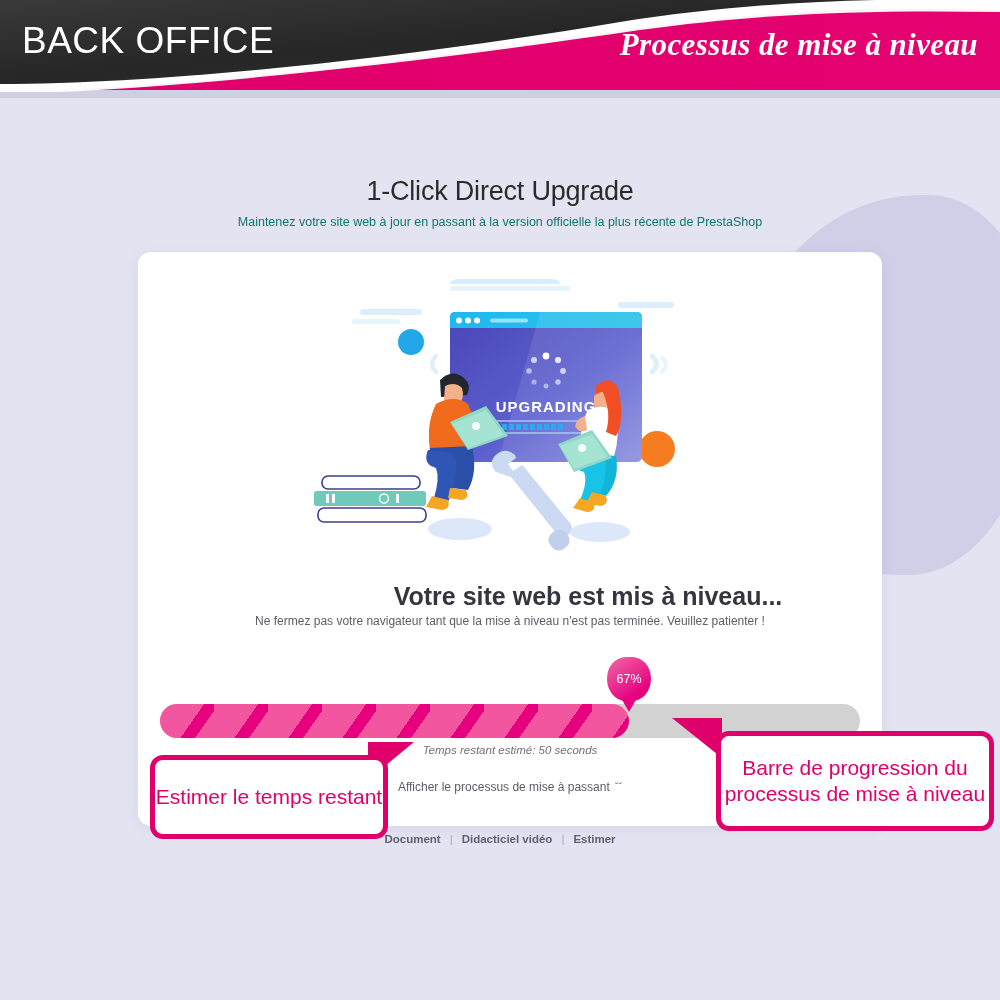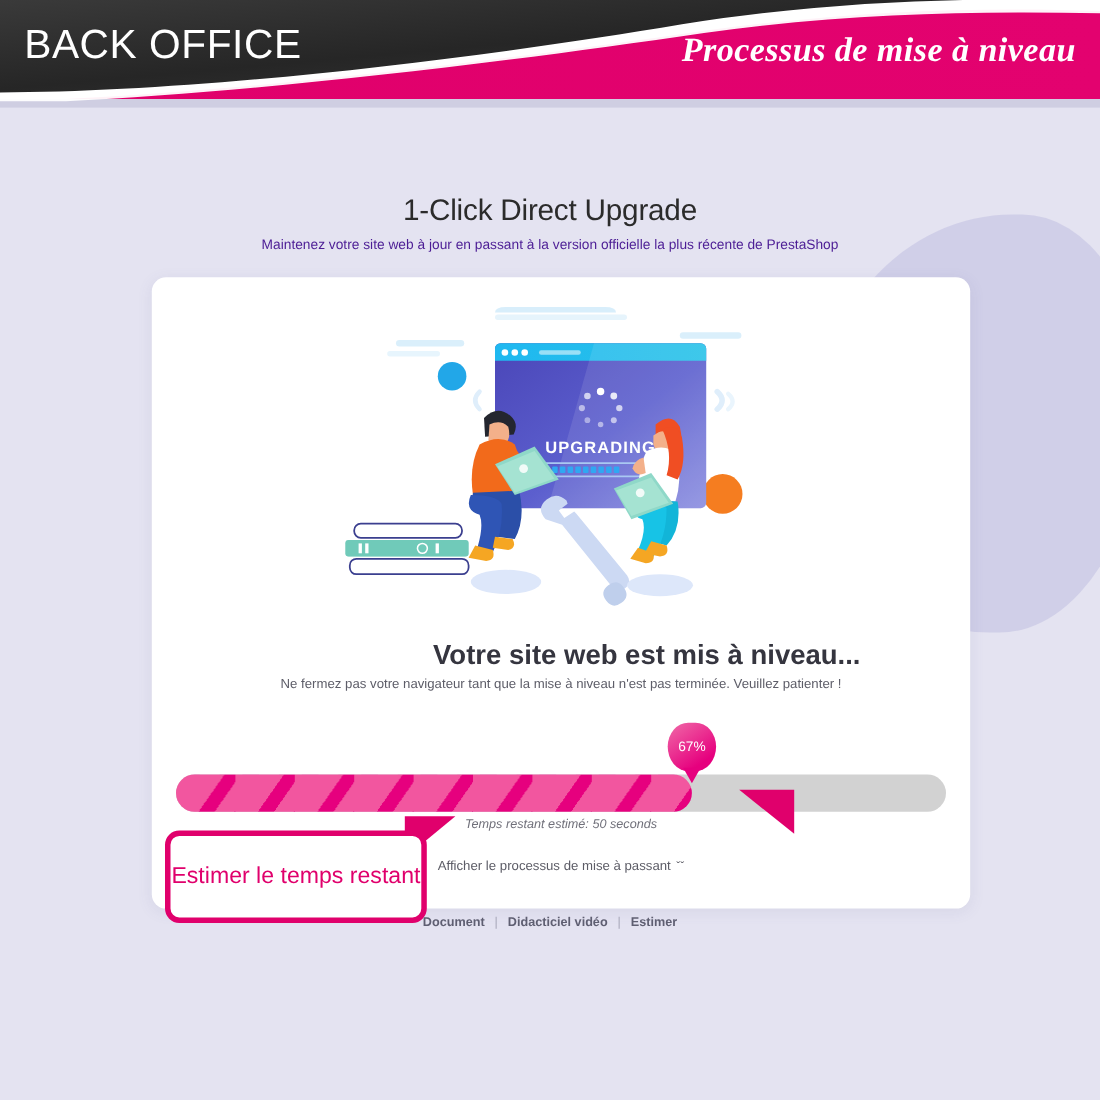--- a/index.html
+++ b/index.html
@@ -37,21 +37,21 @@
     letter-spacing: .4px;
   }
 
   
   .page-head { position: absolute; top: 176px; left: 0; width: 1000px; text-align: center; }
   .page-head h1 {
     font-size: 27px; font-weight: 400; color: #2b2b2b;
     letter-spacing: -.2px;
   }
   .page-head p {
-    margin-top: 8px; font-size: 12.5px; color: #4c1d95; font-weight: 400;
+    margin-top: 8px; font-size: 12.5px; color: #0f766e; font-weight: 400;
   }
 
   
   .card {
     position: absolute; left: 138px; top: 252px;
     width: 744px; height: 574px;
     background: #ffffff; border-radius: 13px;
     box-shadow: 0 3px 14px rgba(90,85,140,.09);
     overflow: hidden;
   }
@@ -319,14 +319,15 @@
   </div>
 
   <div class="footer-links">
     <a href="#">Document</a><span class="sep">|</span><a href="#">Didacticiel vidéo</a><span class="sep">|</span><a href="#">Estimer</a>
   </div>
 
   <div class="tail tail-left"></div>
   <div class="callout callout-left">Estimer le temps restant</div>
 
   <div class="tail tail-right"></div>
+  <div class="callout callout-right">Barre de progression du processus de mise à niveau</div>
 
 </div>
 
 </body></html>

